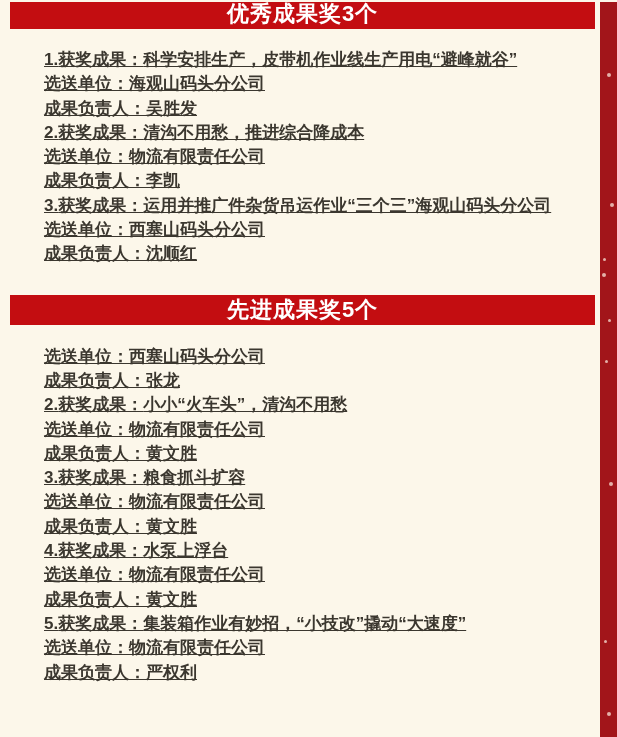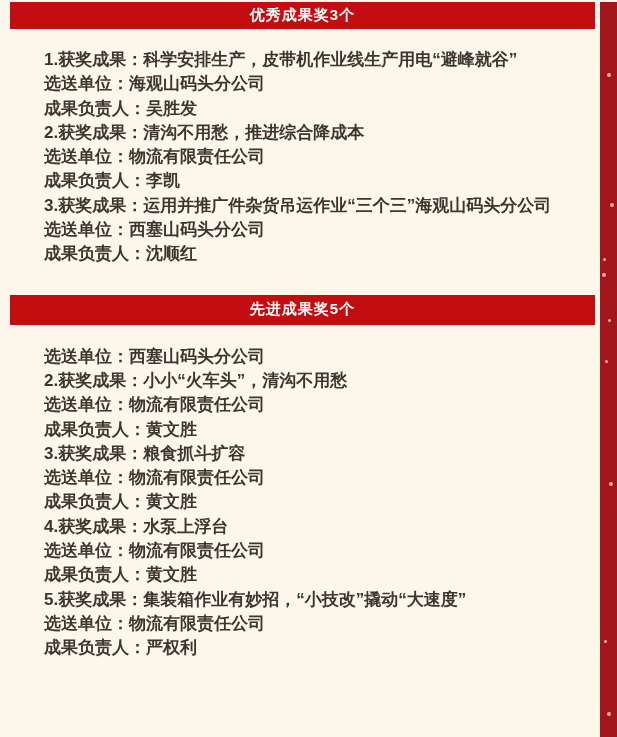--- a/index.html
+++ b/index.html
@@ -11,31 +11,31 @@
     background:var(--bg);
     font-family:"Liberation Sans", sans-serif;
     position:relative;overflow:hidden;
   }
   .canvas{position:relative;width:617px;height:737px;}
   .banner{
     margin-left:10px;margin-right:22px;
     height:27px;margin-top:2px;
     background:var(--banner);
     color:var(--banner-text);
-    display:flex;align-items:center;justify-content:center;
-    font-size:15px;font-weight:bold;letter-spacing:1px;
+    display:flex;align-items:flex-end;justify-content:center;
+    font-size:22px;font-weight:bold;letter-spacing:1px;
   }
   .section-advanced .banner{height:30px;margin-top:28px;}
   .entries{
     margin-left:44px;margin-right:10px;margin-top:19px;
     font-size:17px;font-weight:bold;color:var(--text);
     line-height:24.3px;
   }
   .section-advanced .entries{margin-top:20px;}
-  .line{white-space:nowrap;}
+  .line{white-space:nowrap;text-decoration:underline;}
   .stripe{
     position:absolute;top:0;right:0;width:17px;height:737px;
     background:var(--stripe);
   }
   .dot{position:absolute;border-radius:50%;background:#efcdc2;opacity:.85;}
 </style>
 </head>
 <body>
 
 <div class="canvas">
@@ -56,20 +56,21 @@
         <div class="line"><span>成果负责人：</span><span>沈顺红</span></div>
       </div>
   </section>
 
   <section class="section-advanced">
     <div class="banner">
       <span>先进成果奖5个</span>
     </div>
     <div class="entries">
         <div class="line"><span>选送单位：</span><span>西塞山码头分公司</span></div>
+        <div class="line"><span>成果负责人：</span><span>张龙</span></div>
         <div class="line"><span>2.</span><span>获奖成果：</span><span>小小“火车头”，清沟不用愁</span></div>
         <div class="line"><span>选送单位：</span><span>物流有限责任公司</span></div>
         <div class="line"><span>成果负责人：</span><span>黄文胜</span></div>
         <div class="line"><span>3.</span><span>获奖成果：</span><span>粮食抓斗扩容</span></div>
         <div class="line"><span>选送单位：</span><span>物流有限责任公司</span></div>
         <div class="line"><span>成果负责人：</span><span>黄文胜</span></div>
         <div class="line"><span>4.</span><span>获奖成果：</span><span>水泵上浮台</span></div>
         <div class="line"><span>选送单位：</span><span>物流有限责任公司</span></div>
         <div class="line"><span>成果负责人：</span><span>黄文胜</span></div>
         <div class="line"><span>5.</span><span>获奖成果：</span><span>集装箱作业有妙招，“小技改”撬动“大速度”</span></div>

